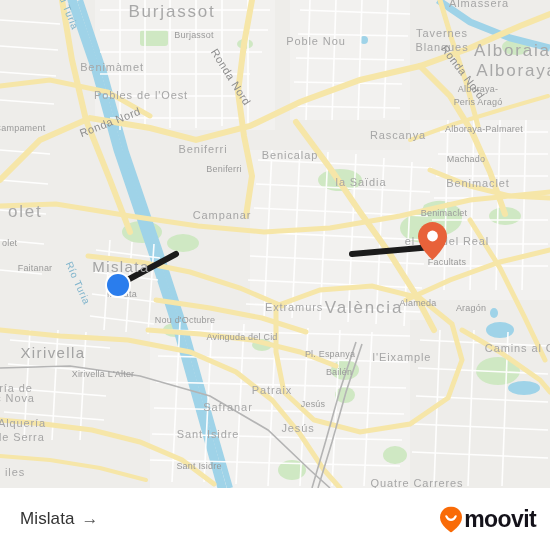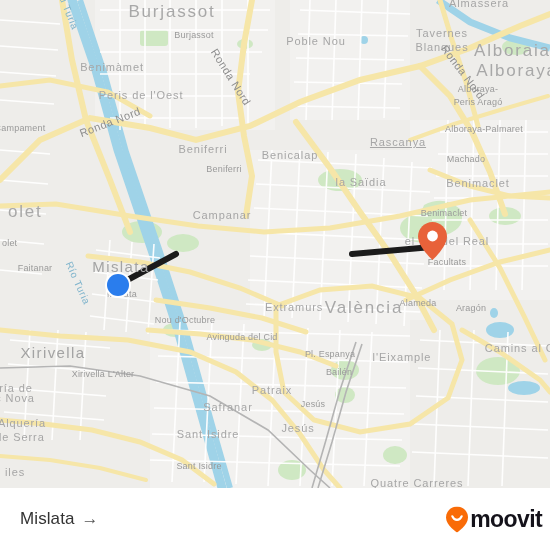--- a/index.html
+++ b/index.html
@@ -36,21 +36,21 @@
   #attrib{position:absolute;left:0;top:463px;width:550px;height:25px;
     background:rgba(255,255,255,.82);display:flex;align-items:center;}
   #attrib span{font-size:11.5px;color:#3b3b3b;padding-left:7px;letter-spacing:.1px;}
 
   
   #footer{position:absolute;left:0;top:488px;width:550px;height:62px;background:#fff;
     display:flex;align-items:center;}
   #route-text{padding-left:20px;font-size:17px;color:#333;letter-spacing:.1px;
     display:flex;align-items:center;gap:7px;}
   #route-text .arrow{font-size:17px;color:#555;}
-  #moovit{position:absolute;right:8px;top:50%;transform:translateY(-50%);
+  #moovit{position:absolute;right:14px;top:50%;transform:translateY(-50%);
     display:flex;align-items:center;gap:2px;}
   #moovit .wordmark{font-size:23px;font-weight:bold;color:#14121a;letter-spacing:-.6px;}
 </style>
 </head>
 <body>
 
 <div id="root">
 
   <div id="map">
 
@@ -183,30 +183,30 @@
         <div class="lbl small" style="left: 194px; top: 35px;">Burjassot</div>
         <div class="lbl hood" style="left: 316px; top: 41px;">Poble Nou</div>
         <div class="lbl hood" style="left: 442px; top: 33px;">Tavernes</div>
         <div class="lbl hood" style="left: 442px; top: 47px;">Blanques</div>
         <div class="lbl hood" style="left: 479px; top: 3px;">Almassera</div>
         <div class="lbl big" style="left: 519px; top: 51px;">Alboraia /</div>
         <div class="lbl big" style="left: 517px; top: 71px;">Alboraya</div>
         <div class="lbl small" style="left: 478px; top: 89px;">Alboraya-</div>
         <div class="lbl small" style="left: 478px; top: 102px;">Peris Aragó</div>
         <div class="lbl hood" style="left: 112px; top: 67px;">Benimàmet</div>
-        <div class="lbl hood" style="left: 141px; top: 95px;">Peris de l'Oest</div>
+        <div class="lbl hood" style="left: 141px; top: 95px;">Pobles de l'Oest</div>
         <div class="lbl road" style="left: 110px; top: 122px; transform: translate(-50%, -50%) rotate(-21deg);">Ronda Nord</div>
         <div class="lbl road" style="left: 231px; top: 77px; transform: translate(-50%, -50%) rotate(58deg);">Ronda Nord</div>
         <div class="lbl road" style="left: 463px; top: 72px; transform: translate(-50%, -50%) rotate(53deg);">Ronda Nord</div>
         <div class="lbl water" style="left: 67px; top: 8px; transform: translate(-50%, -50%) rotate(68deg);">Riu Turia</div>
         <div class="lbl small" style="left: 20px; top: 128px;">Campament</div>
         <div class="lbl hood" style="left: 203px; top: 149px;">Beniferri</div>
         <div class="lbl small" style="left: 224px; top: 169px;">Beniferri</div>
         <div class="lbl hood" style="left: 290px; top: 155px;">Benicalap</div>
-        <div class="lbl hood" style="left: 398px; top: 142px; text-decoration: underline;">Rascanya</div>
+        <div class="lbl hood" style="left: 398px; top: 135px;">Rascanya</div>
         <div class="lbl small" style="left: 484px; top: 129px;">Alboraya-Palmaret</div>
         <div class="lbl small" style="left: 466px; top: 159px;">Machado</div>
         <div class="lbl hood" style="left: 361px; top: 182px;">la Saïdia</div>
         <div class="lbl hood" style="left: 478px; top: 183px;">Benimaclet</div>
         <div class="lbl small" style="left: 444px; top: 213px;">Benimaclet</div>
         <div class="lbl hood" style="left: 222px; top: 215px;">Campanar</div>
         <div class="lbl big left" style="left: 8px; top: 212px;">olet</div>
         <div class="lbl small left" style="left: 2px; top: 243px;">olet</div>
         <div class="lbl small" style="left: 35px; top: 268px;">Faitanar</div>
         <div class="lbl city" style="left: 121px; top: 266px;">Mislata</div>

